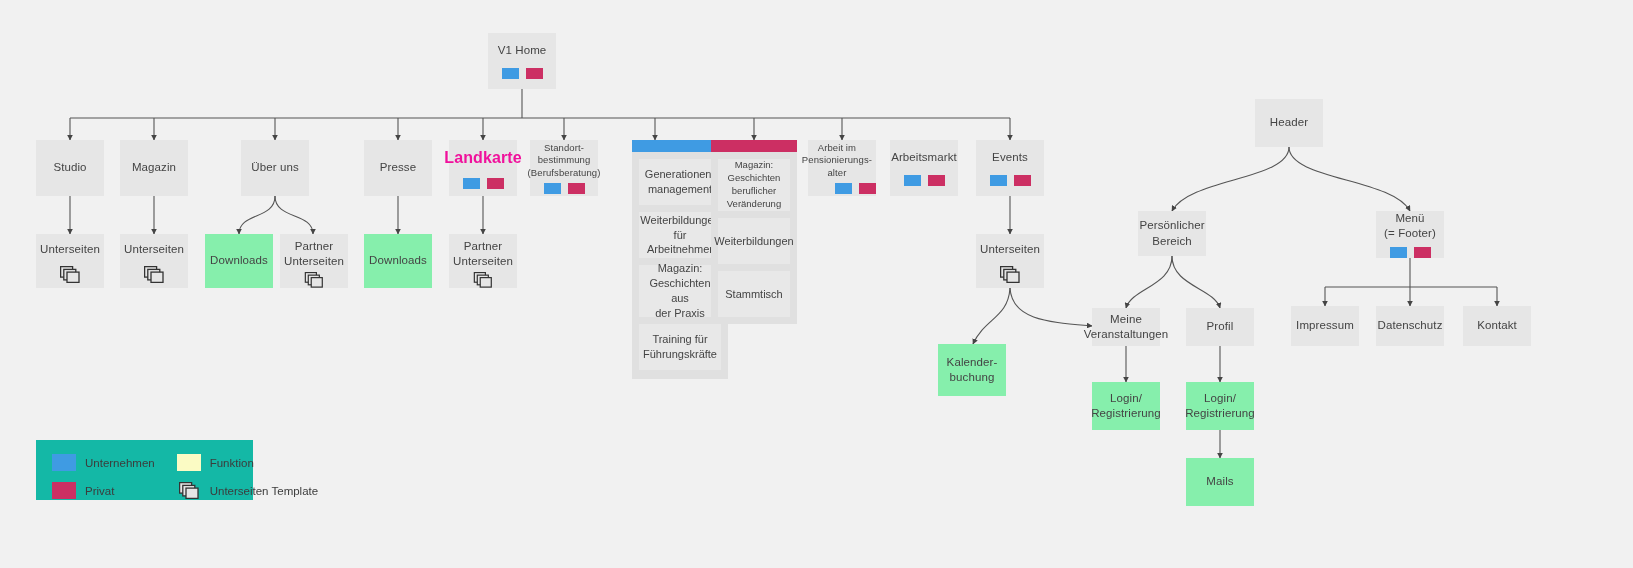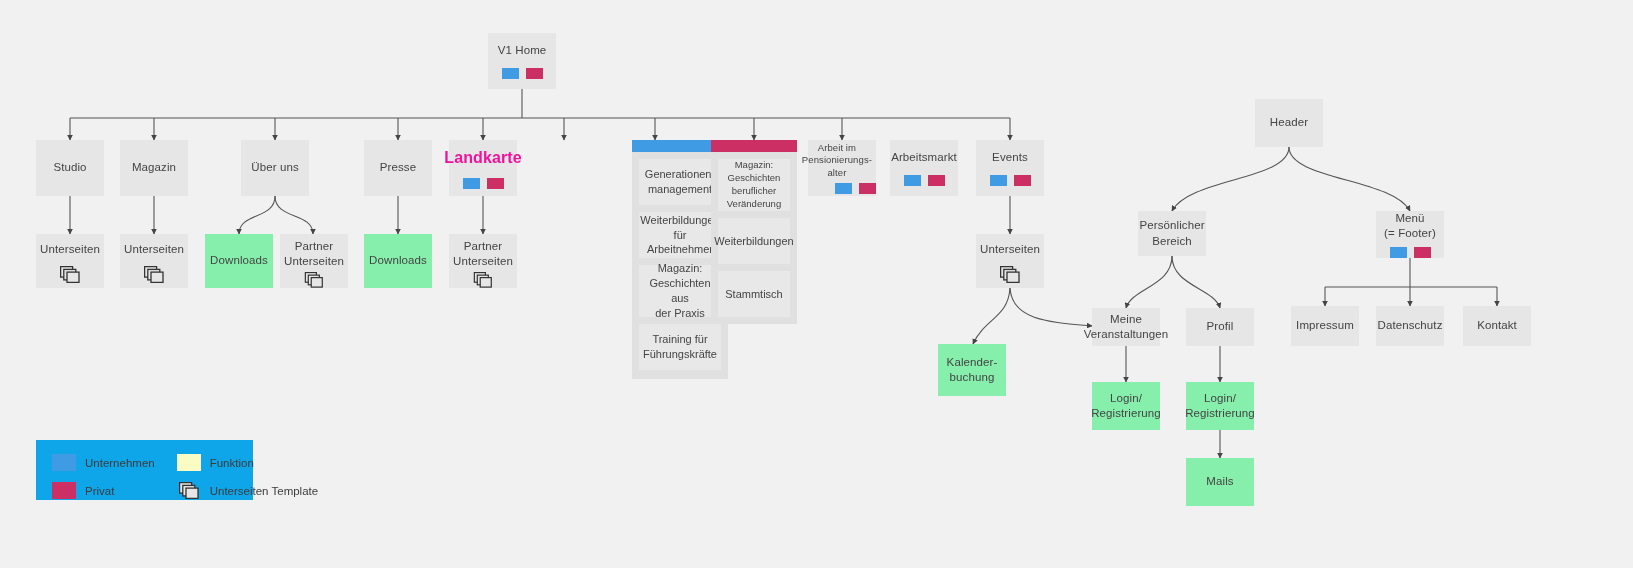--- a/index.html
+++ b/index.html
@@ -62,21 +62,21 @@
     font-size:11px;line-height:1.35;
     color:#444;
     white-space:pre-line;
     box-sizing:border-box;
     padding:4px 3px;
   }
 
   
   #legend{
     position:absolute;
-    background:#0ea5e9;
+    background:#14b8a6;
     box-sizing:border-box;
     padding:14px 16px 12px 16px;
   }
   #legend .lgrid{
     display:grid;
     grid-template-columns:auto auto;
     column-gap:22px;
     row-gap:11px;
   }
   #legend .lrow{display:flex;align-items:center;gap:9px;}
@@ -170,20 +170,29 @@
   </div>
 
   <div class="node magenta-big" style="left:449px;top:140px;width:68px;height:56px;">
     <span class="label">Landkarte</span>
     <span class="swatches">
       <span class="sw blue"></span>
       <span class="sw pink"></span>
     </span>
   </div>
 
+  <div class="node" style="left:530px;top:140px;width:68px;height:56px;font-size:9.5px;">
+    <span class="label">Standort-
+bestimmung
+(Berufsberatung)</span>
+    <span class="swatches" style="margin-top:4px;">
+      <span class="sw blue"></span>
+      <span class="sw pink"></span>
+    </span>
+  </div>
 
   <div class="node" style="left:808px;top:140px;width:68px;height:56px;font-size:9.5px;align-items:flex-end;">
     <span class="label">Arbeit im
 Pensionierungs-
 alter</span>
     <span class="swatches" style="margin-top:4px;">
       <span class="sw blue"></span>
       <span class="sw pink"></span>
     </span>
   </div>

